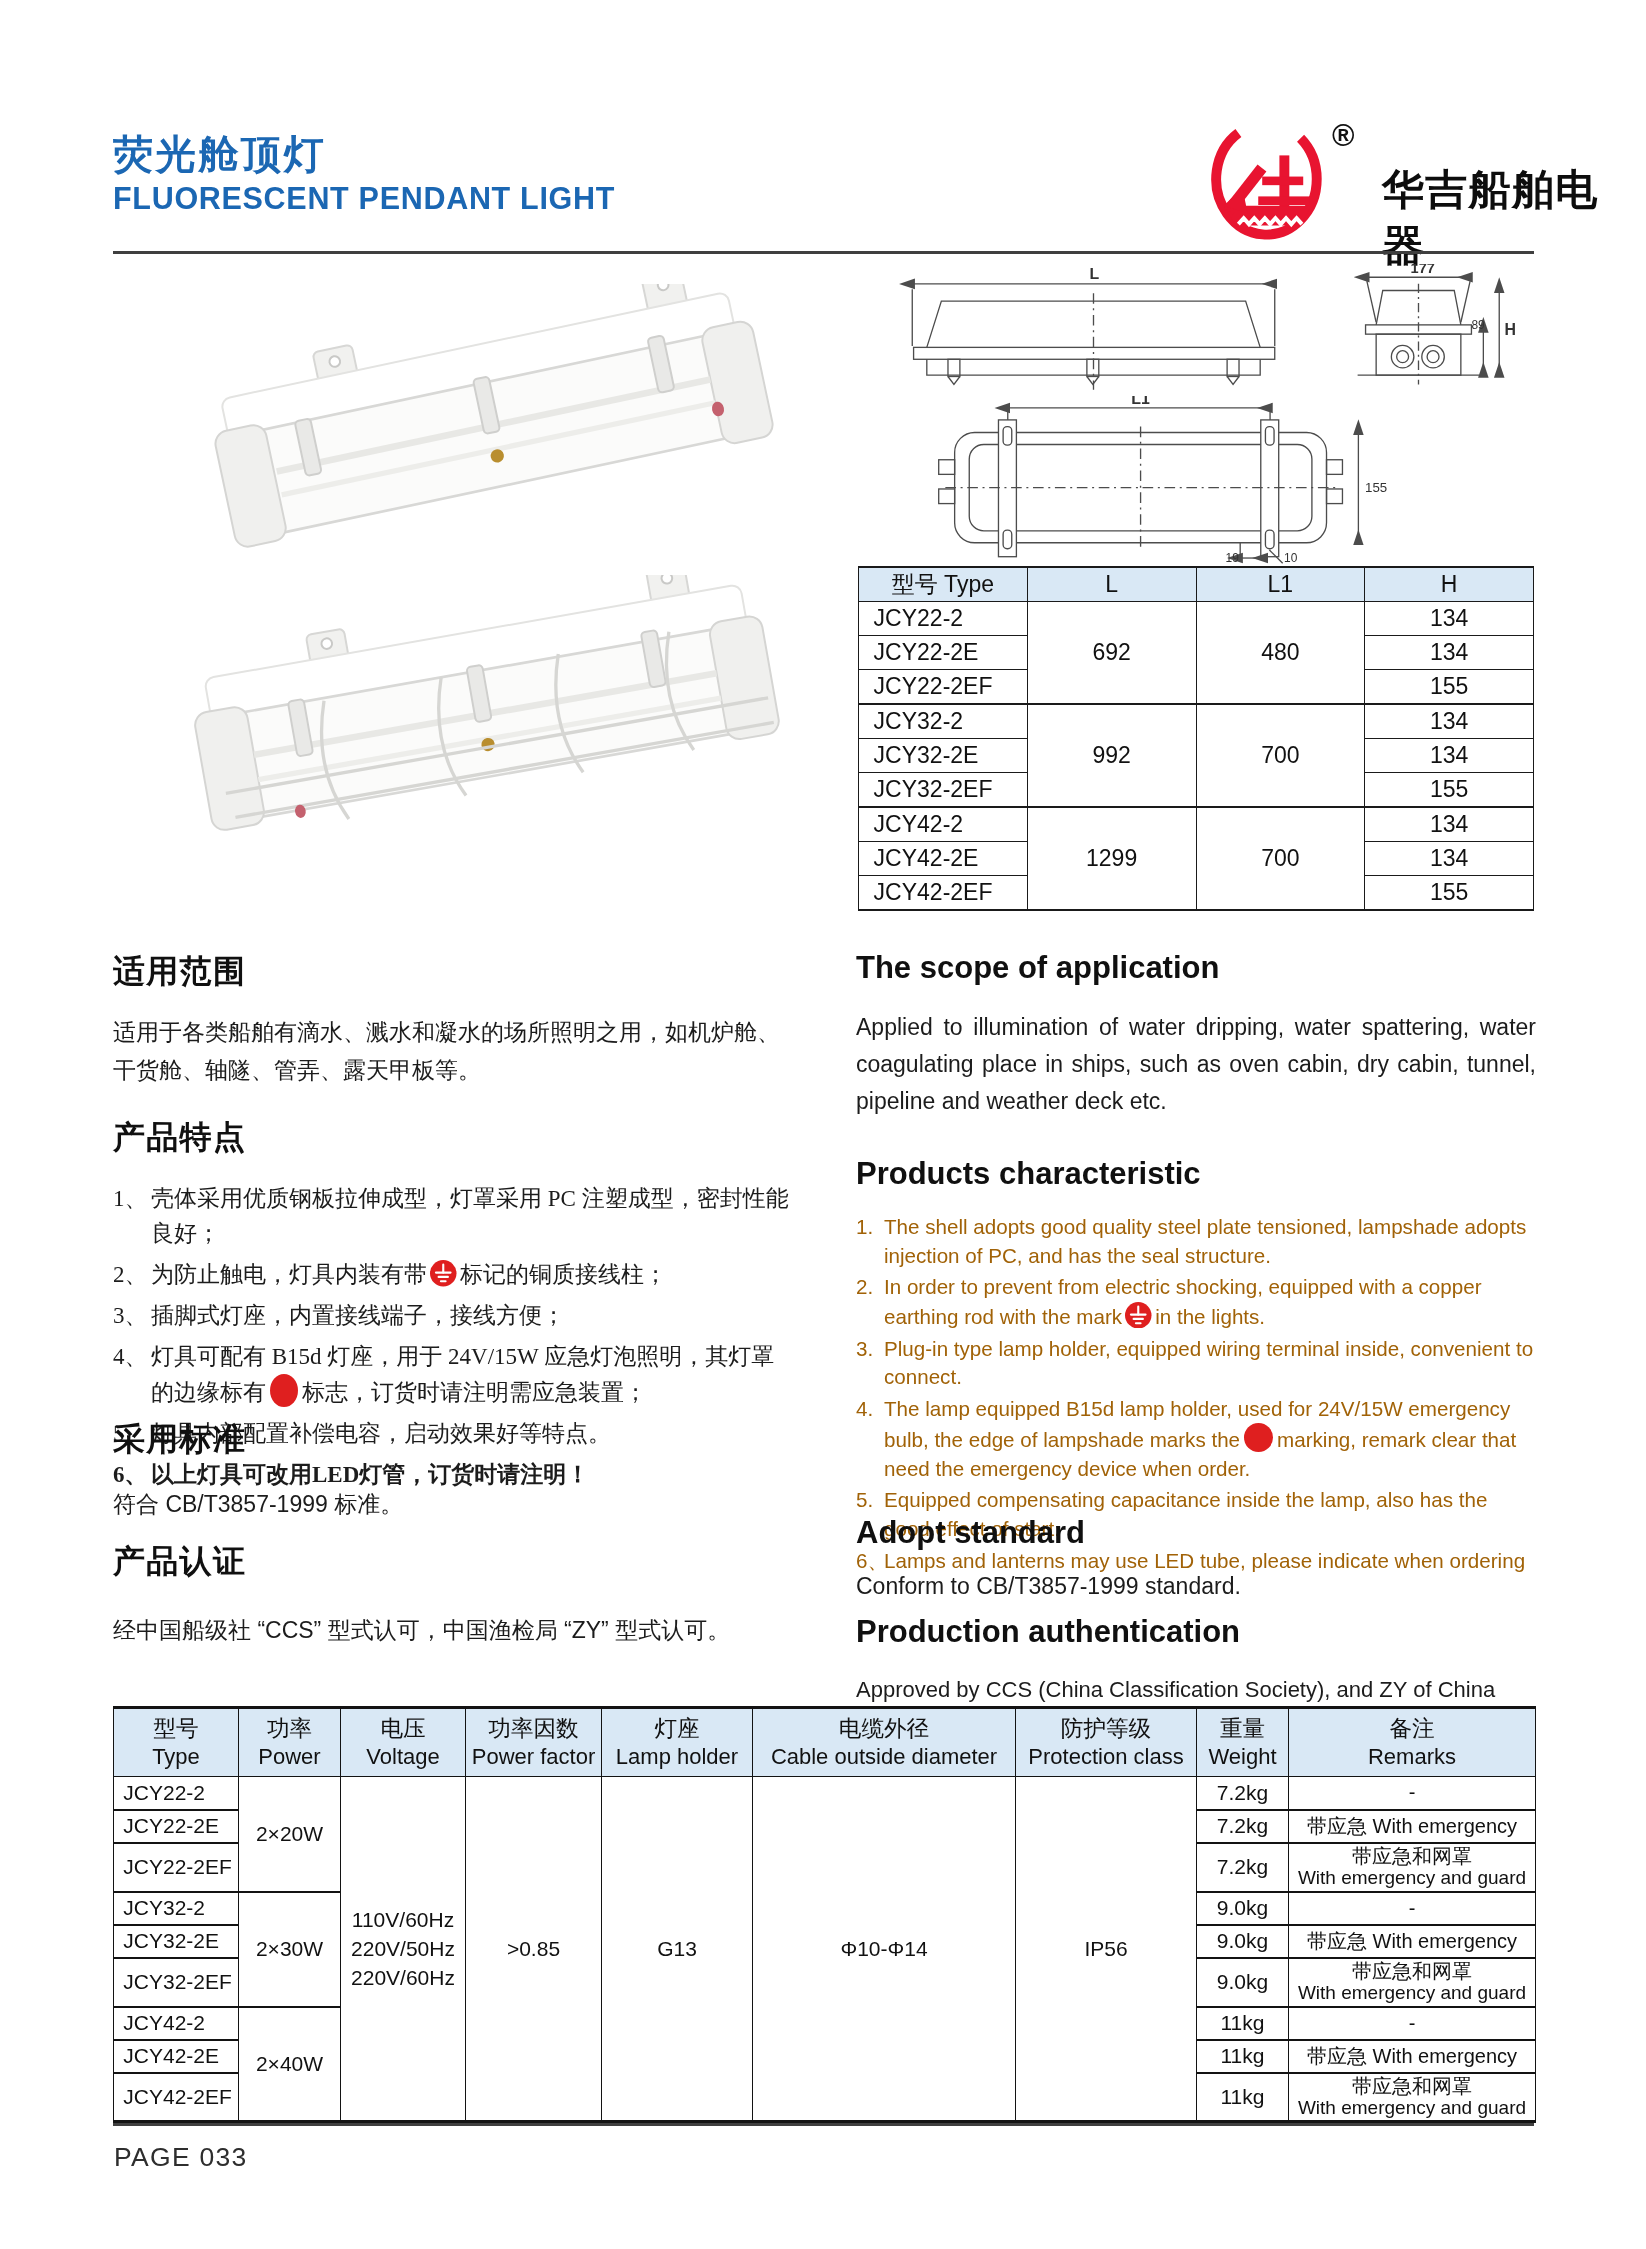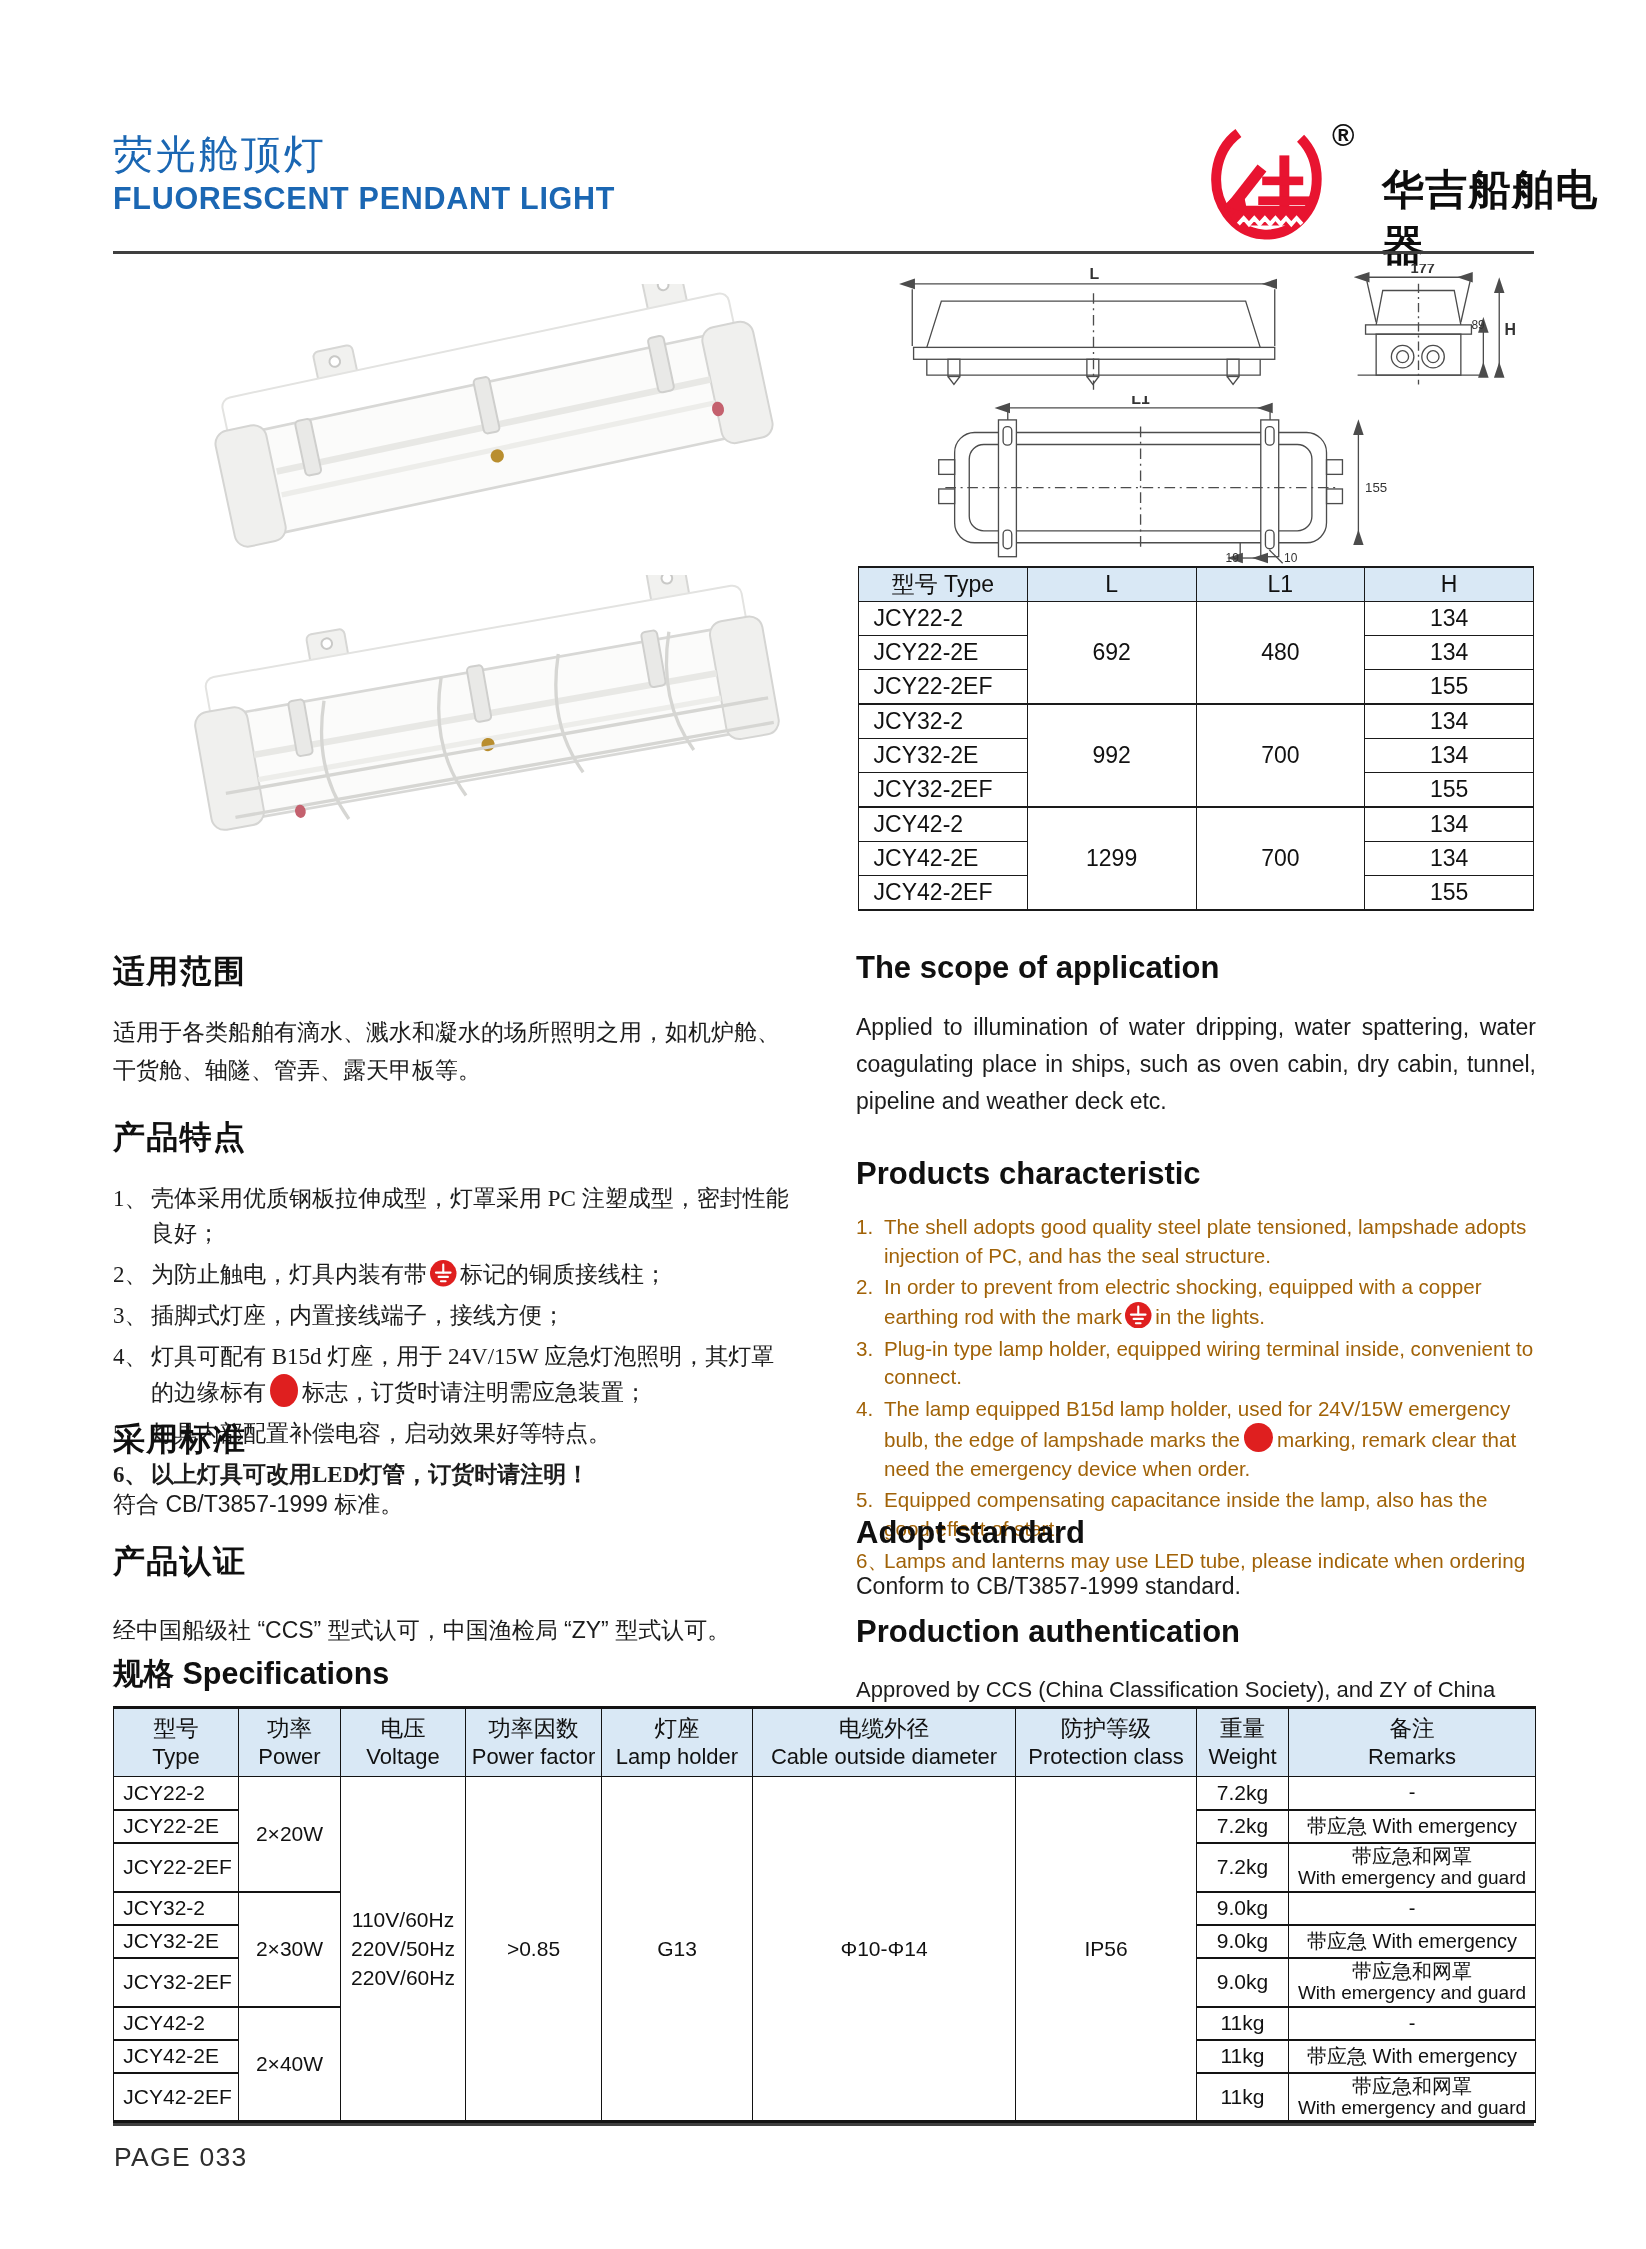--- a/index.html
+++ b/index.html
@@ -1,21 +1,21 @@
 <!DOCTYPE html>
 <html style="font-size:10.6px"><head>
 <meta charset="utf-8">
 <style>
   html,body{margin:0;padding:0;background:#9a9a9a;}
   .page{position:relative;width:1647px;height:2250px;background:#ffffff;margin:0 auto;
         font-family:"Liberation Sans","DejaVu Sans",sans-serif;color:#222;overflow:hidden;}
   .abs{position:absolute;}
 
   
-  .title-cn{left:113px;top:127px;font-size:40px;font-weight:400;color:#1b67b3;letter-spacing:2.7px;}
+  .title-cn{left:113px;top:127px;font-size:40px;font-weight:700;color:#1b67b3;letter-spacing:2.7px;}
   .title-en{left:113px;top:181px;font-size:30.5px;font-weight:700;color:#1b67b3;letter-spacing:0.7px;}
   .logo-wrap{left:1201px;top:118px;width:411px;height:133px;}
   .logo-mark{position:absolute;left:0;top:2.7px;}
   .logo-reg{position:absolute;left:131px;top:0px;font-size:30.5px;font-weight:700;color:#111;}
   .brand-name{position:absolute;left:181px;top:44px;font-size:42px;font-weight:700;color:#0d0d0d;letter-spacing:1.3px;}
   .hrule{height:3.3px;background:#3f3f3f;}
   .rule-top{left:113px;top:251px;width:1421px;}
   .rule-bottom{left:113px;top:2123px;width:1421px;height:2.7px;}
   .footer-text{left:114px;top:2142px;font-size:26.5px;color:#2e2e2e;letter-spacing:1.3px;}
 
@@ -339,21 +339,20 @@
       <span class="fi-num">6、</span><span>以上灯具可改用LED灯管，订货时请注明！</span>
     </div>
   </div>
 
   <div class="abs col-l h-cn" style="top:1418px">采用标准</div>
   <div class="abs col-l p-cn" style="top:1485px">符合 CB/T3857-1999 标准。</div>
 
   <div class="abs col-l h-cn" style="top:1540px">产品认证</div>
   <div class="abs col-l p-cn" style="top:1611px">经中国船级社 “CCS” 型式认可，中国渔检局 “ZY” 型式认可。</div>
 
-  <div class="abs col-l spec-heading" style="top:1654px">规格 Specifications</div>
 
   <div class="abs col-r h-en" style="top:950px">The scope of application</div>
   <div class="abs col-r p-en" style="top:1009px;text-align:justify">Applied to illumination of water dripping, water spattering, water coagulating place in ships, such as oven cabin, dry cabin, tunnel, pipeline and weather deck etc.</div>
 
   <div class="abs col-r h-en" style="top:1156px">Products characteristic</div>
   <div class="abs col-r feat-en" style="top:1213px">
     <div class="fi">
       <span class="fi-num">1.</span><span>The shell adopts good quality steel plate tensioned, lampshade adopts injection of PC, and has the seal structure.</span>
     </div>
     <div class="fi">

